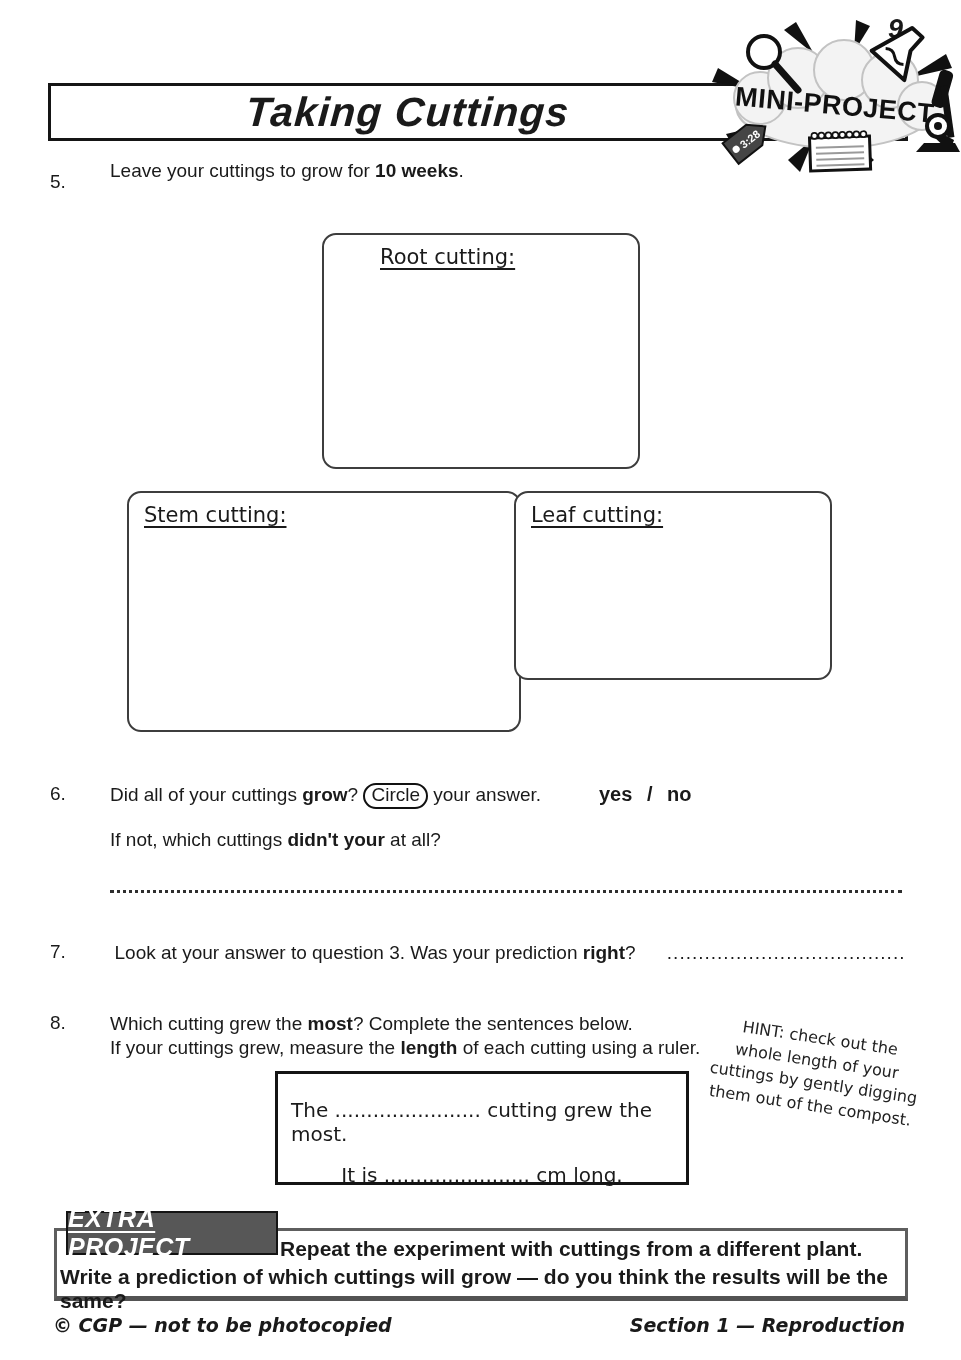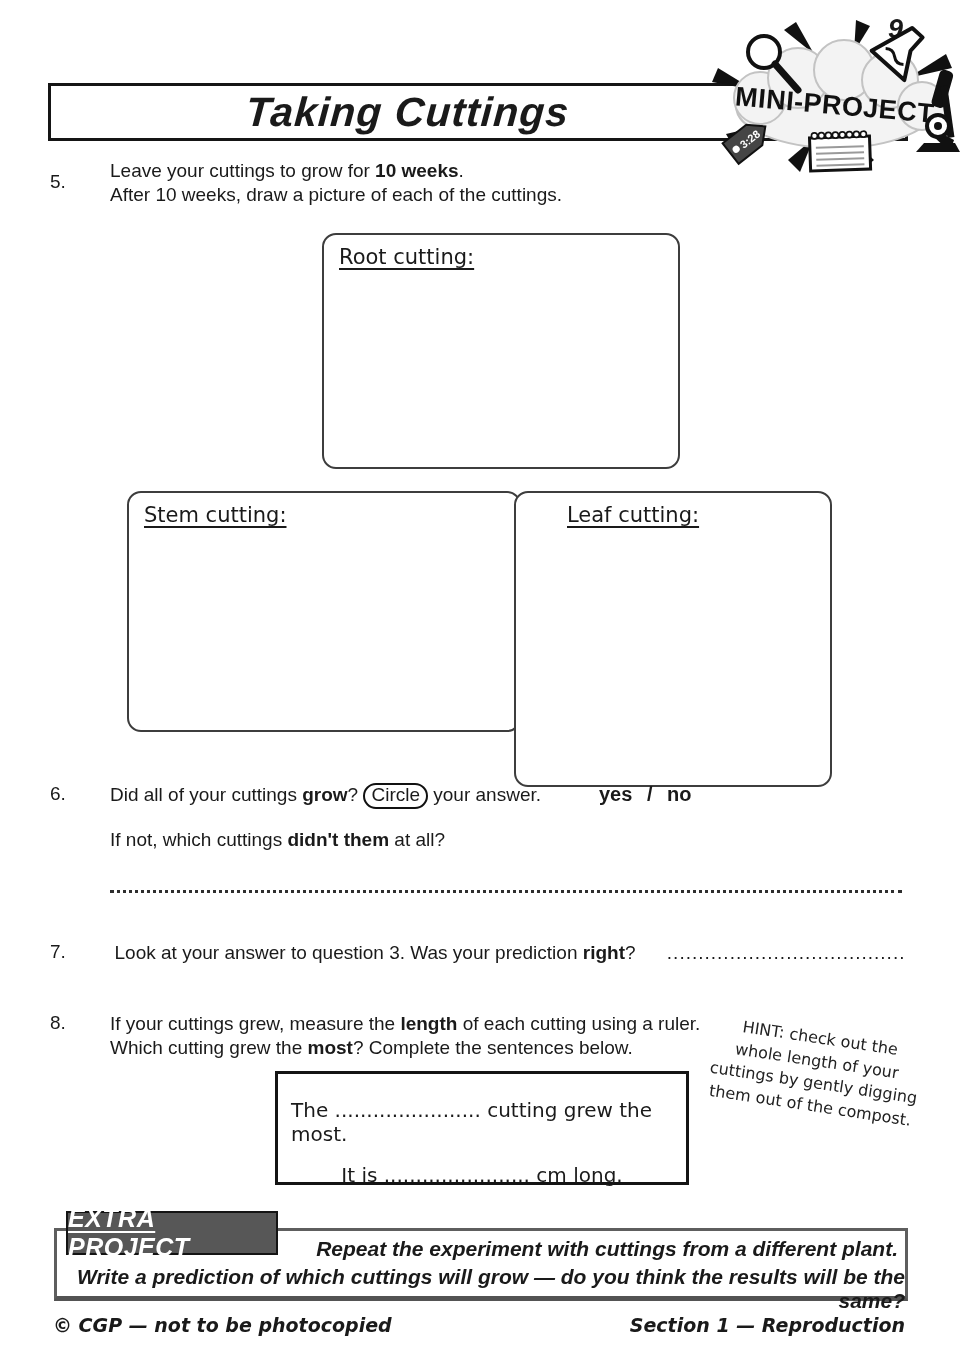--- a/index.html
+++ b/index.html
@@ -38,21 +38,21 @@
     font-family:"DejaVu Sans",sans-serif;font-size:20px;}
   .answer-line1{margin:24px 0 0 13px;}
   .answer-line2{margin:17px 0 0 0;text-align:center;}
   
   .extra-outer{left:54px;top:1228px;width:854px;height:73px;border:3px solid #5e5e5e;
     border-bottom:5px solid #535353;box-sizing:border-box;background:#fff;z-index:1;}
   .extra-label{left:66px;top:1211px;width:212px;height:44px;background:#575757;border:2px solid #141414;
     box-sizing:border-box;display:flex;align-items:center;justify-content:flex-end;z-index:2;}
   .extra-label span{color:#fff;font-size:25px;font-weight:bold;font-style:italic;
     text-decoration:underline;text-underline-offset:4px;letter-spacing:0.5px;}
-  .extra-line{font-weight:bold;font-style:italic;font-size:21px;text-align:right;z-index:2;}
+  .extra-line{font-weight:bold;font-size:21px;text-align:left;z-index:2;}
   
   .footer{top:1314px;font-family:"DejaVu Sans",sans-serif;font-weight:bold;font-style:italic;font-size:19px;}
 </style>
 </head>
 <body>
 
 <div class="abs page-num">9</div>
 
 <div class="abs title-box">
   <span class="title-text">Taking Cuttings</span>
@@ -123,55 +123,54 @@
         <line x1="-24" y1="13" x2="24" y2="13"></line>
     </g>
   </g>
 
   <text x="124" y="96" transform="rotate(5 124 96)" text-anchor="middle" font-size="27" font-weight="bold" letter-spacing="0.5" fill="#111" font-family="Liberation Sans, sans-serif">MINI-PROJECT</text>
 </svg>
 
 <div class="abs qnum" style="top:171px;">5.</div>
 <div class="abs qtext" style="top:159px;width:660px;">
   <div><span>Leave your cuttings to grow for </span><b>10 weeks</b><span>.</span></div>
-  <div>After 10 weeks, draw a picture of each of the cuttings.</div>
 </div>
 
-<div class="abs draw-box" style="left:322px;top:233px;width:358px;height:236px;">
+<div class="abs draw-box" style="left:322px;top:233px;width:318px;height:236px;padding-left:41px;">
   <span class="draw-label">Root cutting:</span>
 </div>
 <div class="abs draw-box" style="left:127px;top:491px;width:394px;height:241px;">
   <span class="draw-label">Stem cutting:</span>
 </div>
-<div class="abs draw-box" style="left:514px;top:491px;width:318px;height:296px;padding-left:36px;">
+<div class="abs draw-box" style="left:514px;top:491px;width:318px;height:189px;">
   <span class="draw-label">Leaf cutting:</span>
 </div>
 
 <div class="abs qnum" style="top:783px;">6.</div>
 <div class="abs qtext" style="top:783px;width:500px;">
   <span>Did all of your cuttings </span><b>grow</b><span>?  </span>
   <span class="circled">Circle</span>
   <span> your answer.</span>
 </div>
 <div class="abs yesno" style="left:599px;top:783px;">yes / no</div>
 <div class="abs qtext" style="top:828px;width:600px;">
-  <span>If not, which cuttings </span><b>didn't them</b><span> at all?</span>
+  <span>If not, which cuttings </span><b>didn't your</b><span> at all?</span>
 </div>
 <div class="abs dotline" style="left:110px;top:870px;width:792px;height:20px;"></div>
 
 <div class="abs qnum" style="top:941px;">7.</div>
 <div class="abs qtext" style="top:941px;width:800px;text-align:center;">
   <span>Look at your answer to question 3.  Was your prediction </span><b>right</b><span>?</span>
   <span class="dots" style="margin-left:26px;">......................................</span>
 </div>
 
 <div class="abs qnum" style="top:1012px;">8.</div>
 <div class="abs qtext" style="top:1012px;width:615px;">
+  <div><span>Which cutting grew the </span><b>most</b><span>?  Complete the sentences below.</span></div>
   <div><span>If your cuttings grew, measure the </span><b>length</b><span> of each cutting using a ruler.</span></div>
-  <div><span>Which cutting grew the </span><b>most</b><span>?  Complete the sentences below.</span></div>
 </div>
 
 <div class="abs hint">
   <div>HINT: check out the</div>
   <div>whole length of your</div>
   <div>cuttings by gently digging</div>
   <div>them out of the compost.</div>
 </div>
 
 <div class="abs answer-box">

